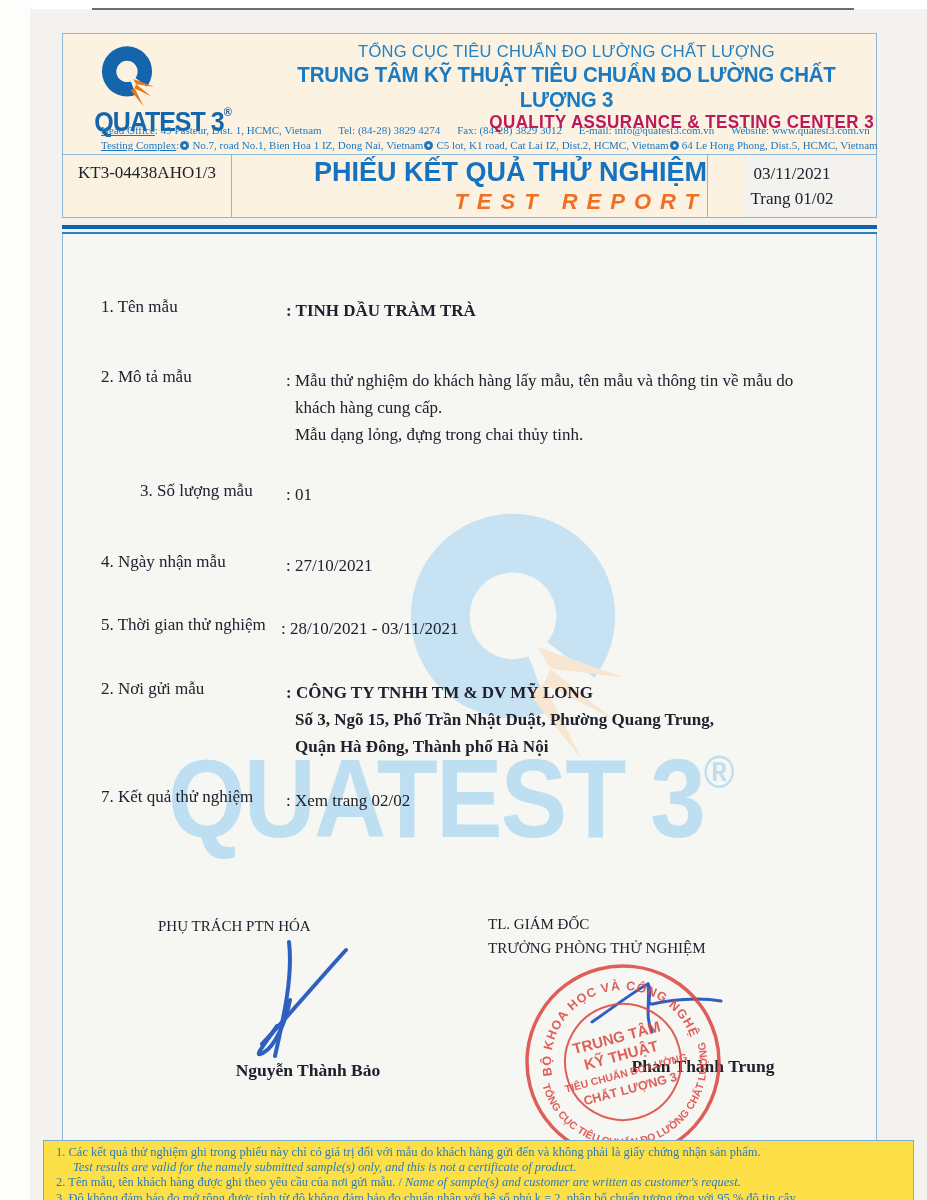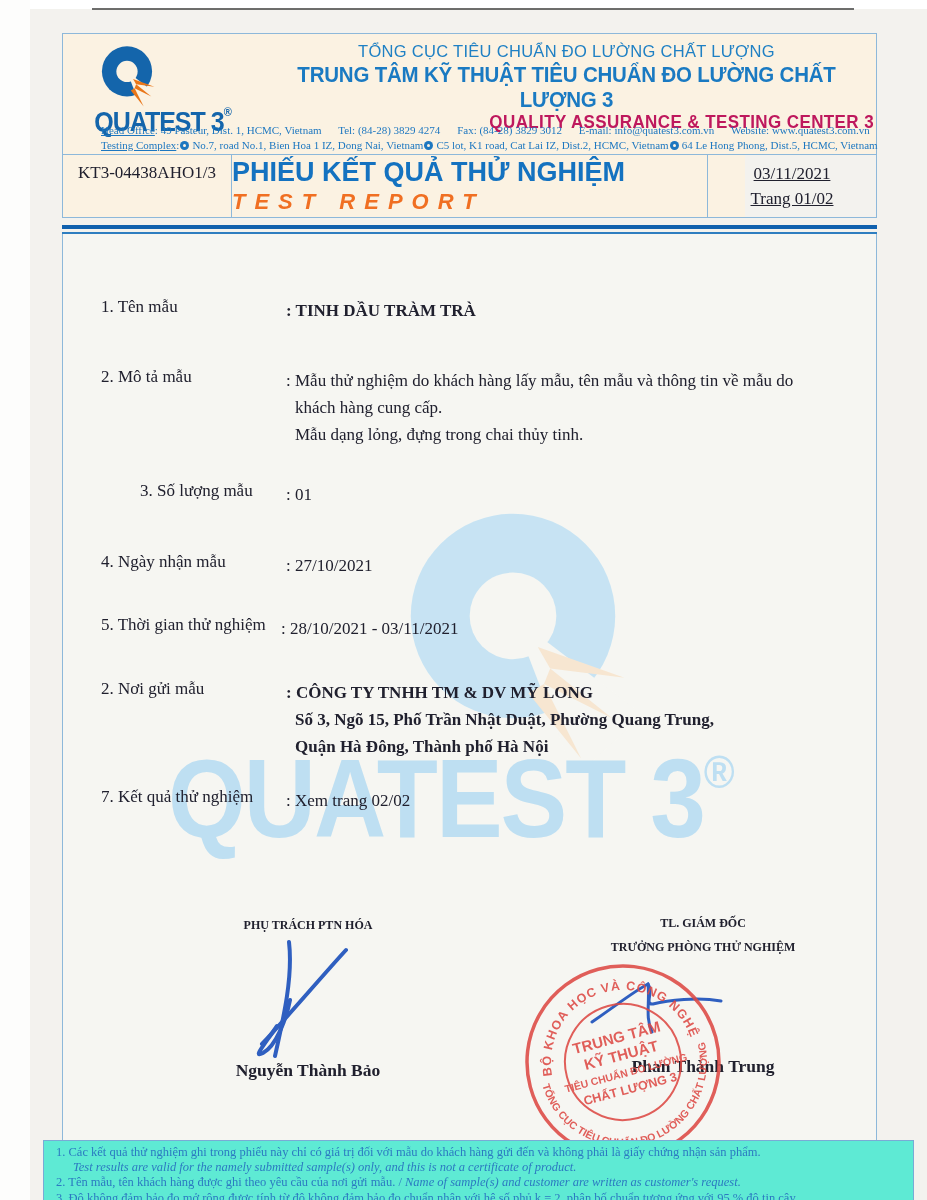--- a/index.html
+++ b/index.html
@@ -45,22 +45,22 @@
     background:#1d77c0;position:relative;margin:0 3px 0 1px;vertical-align:-1px;
   }
   .pin-icon::after{
     content:"";position:absolute;left:3px;top:3px;width:3px;height:3px;border-radius:50%;background:#fbf2e2;
   }
 
   
   .title-row{position:absolute;left:62px;top:155px;width:683px;height:63px;background:#fbf2e2;}
   .cell{position:absolute;top:0;height:63px;border:1.5px solid #8db8da;border-top:none;}
   .cell-code{left:0;width:170px;font-size:17px;text-align:center;padding-top:8px;}
-  .cell-title{left:170px;width:475px;border-left:none;border-right:none;text-align:left;}
-  .cell-date{left:645px;width:170px;font-size:17px;text-align:center;padding-top:6px;line-height:25px;text-decoration:underline;}
+  .cell-title{left:170px;width:475px;border-left:none;border-right:none;text-align:right;}
+  .cell-date{left:645px;width:170px;font-size:17px;text-align:center;padding-top:6px;line-height:25px;}
   .report-title-vi{
     font-family:"Liberation Sans",sans-serif;font-weight:bold;font-size:27px;
     color:#1472c0;letter-spacing:0;margin-top:2px;transform:scaleY(1.05);
   }
   .report-title-en{
     font-family:"Liberation Sans",sans-serif;font-weight:bold;font-style:italic;
     font-size:22px;color:#f06f22;letter-spacing:9px;margin-top:1px;
   }
   .rule-thick{position:absolute;left:62px;top:225px;width:815px;height:4px;background:#1061ae;}
   .rule-thin{position:absolute;left:62px;top:232px;width:815px;height:2px;background:#2e7ec0;}
@@ -75,29 +75,29 @@
     position:absolute;left:105px;top:500px;width:600px;white-space:nowrap;
     font-family:"Liberation Sans",sans-serif;font-weight:bold;font-size:100px;
     color:#bedff2;letter-spacing:-2px;transform:scaleY(1.12);transform-origin:top left;
   }
   .watermark-word sup{font-size:42px;vertical-align:44px;letter-spacing:0;}
 
   .item-label{position:absolute;left:38px;font-size:17px;}
   .item-value{position:absolute;left:223px;font-size:17px;line-height:27px;}
   .bold{font-weight:bold;}
 
-  .sig-title{position:absolute;font-size:12px;font-weight:bold;text-align:center;}
+  .sig-title{position:absolute;font-size:15px;font-weight:normal;text-align:left;}
   .sig-name{position:absolute;font-size:17.5px;font-weight:bold;text-align:center;}
   .sig-svg{position:absolute;overflow:visible;}
   .stamp-svg{position:absolute;left:458px;top:726px;width:204px;height:204px;overflow:visible;}
 
   
   .footer-box{
     position:absolute;left:43px;top:1140px;width:871px;height:60px;
-    background:#5eead4;border:1.5px solid #79abd6;border-bottom:none;
+    background:#fde047;border:1.5px solid #79abd6;border-bottom:none;
     font-size:12.5px;color:#2b7ac1;line-height:15.2px;
     padding:4px 0 0 12px;
   }
   .footer-box .en{font-style:italic;}
   .footer-box .ind{padding-left:17px;}
   .note-line{white-space:nowrap;}
 </style>
 </head>
 <body>
 

